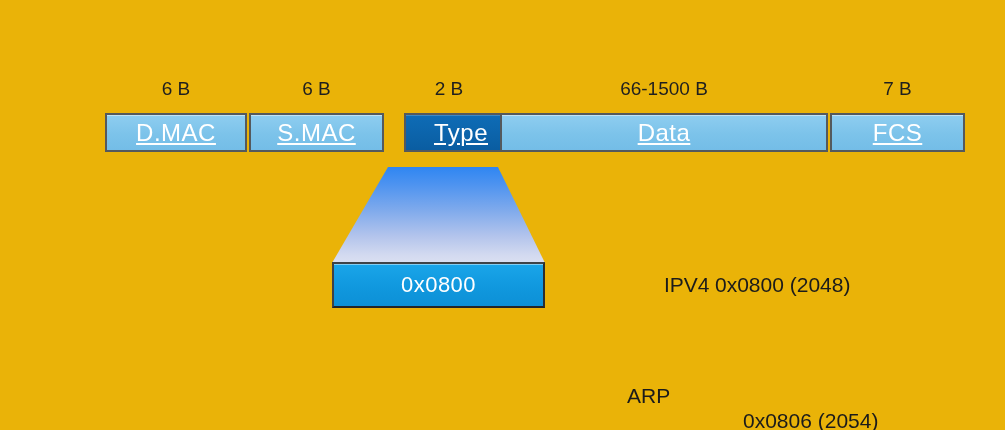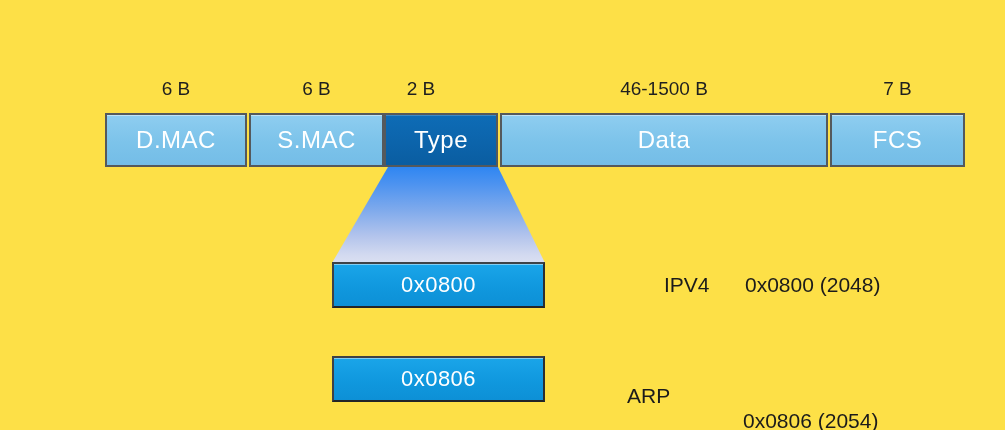--- a/index.html
+++ b/index.html
@@ -5,48 +5,49 @@
   html, body {
     margin: 0;
     padding: 0;
     background: #ffffff;
     font-family: "Liberation Sans", "DejaVu Sans", sans-serif;
   }
   #canvas {
     position: relative;
     width: 1005px;
     height: 430px;
-    background: #fde047;
+    background: #eab308;
     overflow: hidden;
   }
   
   .size-label {
     position: absolute;
     top: 78px;
     height: 22px;
     text-align: center;
     font-size: 19px;
     color: #1f1f1f;
     line-height: 22px;
   }
   
   .field {
     position: absolute;
     top: 113px;
-    height: 54px;
+    height: 39px;
     box-sizing: border-box;
     border: 2px solid #54595d;
     background: linear-gradient(180deg, #8ecdf0 0%, #7cc3ea 55%, #74bde7 100%);
     color: #ffffff;
     display: flex;
     align-items: center;
     justify-content: center;
     font-size: 24px;
     letter-spacing: 0.5px;
     box-shadow: inset 0 1px 0 rgba(255,255,255,0.45);
+    text-decoration: underline;
   }
   .field.highlight {
     background: linear-gradient(180deg, #0e6cb6 0%, #0c64ab 55%, #0a5da1 100%);
     box-shadow: inset 0 1px 0 rgba(255,255,255,0.2);
   }
   
   .funnel {
     position: absolute;
     left: 332px;
     top: 167px;
@@ -90,34 +91,33 @@
     white-space: nowrap;
   }
 </style>
 </head>
 <body>
 
 <div id="canvas">
 
   <div class="size-label" style="left:105px; width:142px;">6 B</div>
   <div class="size-label" style="left:249px; width:135px;">6 B</div>
-  <div class="size-label" style="left:364px; width:114px;">2 B</div>
-  <div class="size-label" style="left:500px; width:328px;">46-1500 B</div>
+  <div class="size-label" style="left:392px; width:114px;">2 B</div>
+  <div class="size-label" style="left:500px; width:328px;">66-1500 B</div>
   <div class="size-label" style="left:830px; width:135px;">7 B</div>
 
   <div class="field" style="left:105px; width:142px;">D.MAC</div>
   <div class="field" style="left:249px; width:135px;">S.MAC</div>
-  <div class="field highlight" style="left:384px; width:114px;">Type</div>
+  <div class="field highlight" style="left:404px; width:114px;">Type</div>
   <div class="field" style="left:500px; width:328px;">Data</div>
   <div class="field" style="left:830px; width:135px;">FCS</div>
 
   <div class="funnel"></div>
 
   <div class="etype-box first">0x0800</div>
-  <div class="etype-box second">0x0806</div>
 
   <span class="proto-name" style="left:625px; top:273px;margin-left:39px;">IPV4</span>
-  <span class="proto-value" style="left:745px; top:273px;">0x0800 (2048)</span>
+  <span class="proto-value" style="left:715px; top:273px;">0x0800 (2048)</span>
 
   <span class="proto-name" style="left:627px; top:366px;margin-top:18px;">ARP</span>
   <span class="proto-value" style="left:743px; top:366px;margin-top:43px;">0x0806 (2054)</span>
 
 </div>
 
 </body></html>

